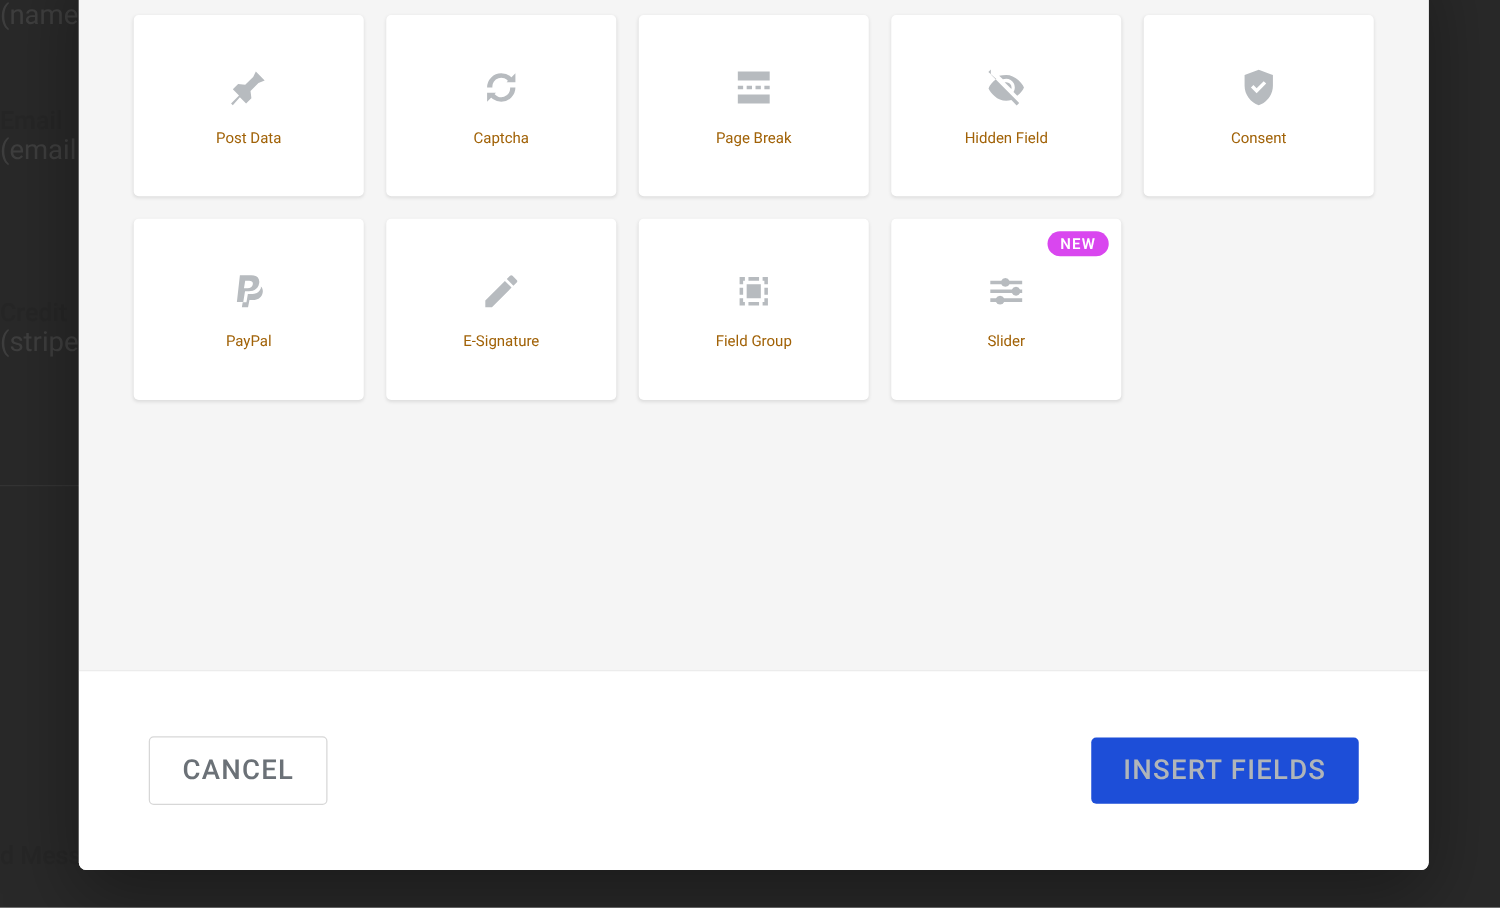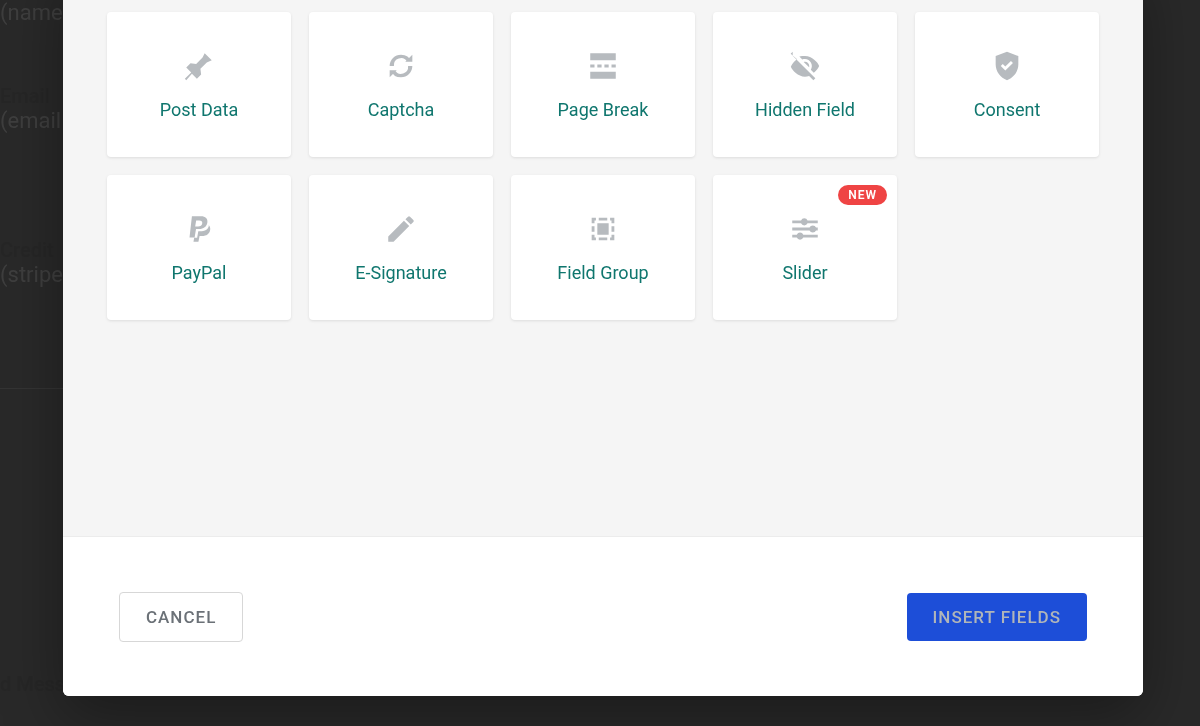--- a/index.html
+++ b/index.html
@@ -70,49 +70,49 @@
     width: 34px;
     height: 34px;
     color: #b7bbbf;
     display:flex;
     align-items:center;
     justify-content:center;
     margin-bottom: 16px;
   }
   .tile .icon svg { width: 100%; height: 100%; fill: #b7bbbf; }
   .tile .label {
-    font-size: 18px;
-    color: #0f766e;
+    font-size: 12px;
+    color: #a16207;
     font-weight: 400;
   }
   .tile .badge {
     position: absolute;
     top: 10px;
     right: 10px;
-    background: #ef4444;
+    background: #d946ef;
     color: #ffffff;
     font-size: 12px;
     font-weight: 600;
     letter-spacing: 1px;
     padding: 3px 10px;
     border-radius: 12px;
   }
 
   .modal-footer {
     height: 160px;
     background: #ffffff;
     border-top: 1px solid #ececec;
     display: flex;
     align-items: center;
     justify-content: space-between;
     padding: 0 56px;
   }
 
   .btn {
-    font-size: 17px;
+    font-size: 22px;
     letter-spacing: 1px;
     font-weight: 500;
     border-radius: 4px;
     padding: 14px 26px;
     cursor: pointer;
     display: inline-flex;
     align-items: center;
     justify-content: center;
   }
   .btn-cancel {

